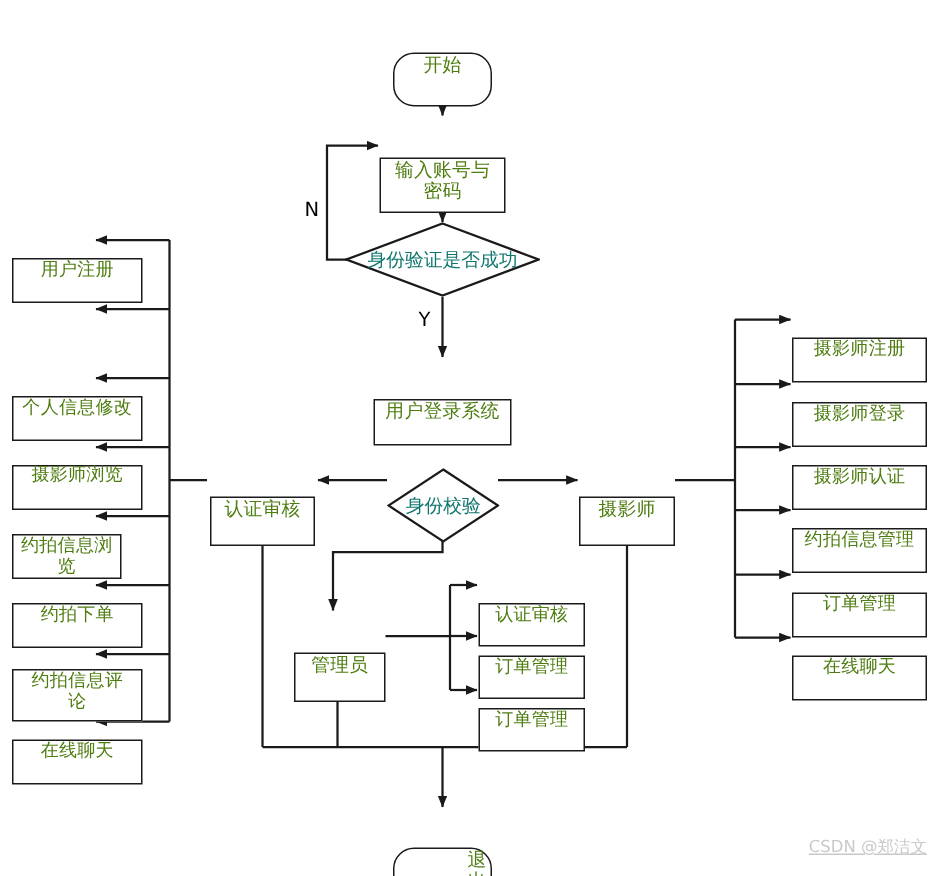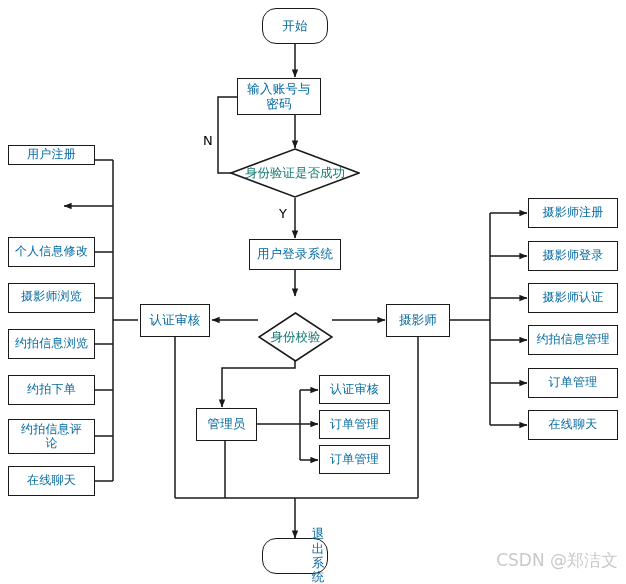--- a/index.html
+++ b/index.html
@@ -21,28 +21,28 @@
     width: 626px;
     height: 584px;
     pointer-events: none;
   }
   .node {
     position: absolute;
     box-sizing: border-box;
     background: #ffffff;
     border: 1.4px solid #1a1a1a;
     display: flex;
-    align-items: center;
     justify-content: center;
     text-align: center;
-    color: #0369a1;
+    color: #4d7c0f;
     font-size: 12.5px;
     line-height: 1.15;
     letter-spacing: .2px;
     z-index: 2;
+    margin-top: 27px;
   }
   .node.term {
     border-radius: 14px;
   }
   .node.proc { border-radius: 0; }
   .node.small { font-size: 12px; }
   .diamond {
     position: absolute;
     z-index: 2;
     display: flex;
@@ -67,23 +67,24 @@
     font-size: 13px;
     color: #000;
     z-index: 3;
     font-family: "DejaVu Sans", "Liberation Sans", sans-serif;
   }
   .watermark {
     position: absolute;
     right: 8px;
     bottom: 12px;
     color: #c9c9c9;
-    font-size: 17px;
+    font-size: 11px;
     z-index: 4;
     user-select: none;
+    text-decoration: underline;
   }
 </style>
 </head>
 <body>
 
 <div id="canvas">
 
   <svg class="wires" viewBox="0 0 626 584">
     <defs>
       <marker id="arrow" markerWidth="9" markerHeight="9" refX="7.6" refY="3.2" orient="auto" markerUnits="userSpaceOnUse">
@@ -139,21 +140,21 @@
       <path d="M418,337 L418,498"></path>
       <path d="M175,498 L418,498"></path>
       <path d="M295,498 L295,538" marker-end="url(#arrow)"></path>
     </g>
   </svg>
 
   <div class="node term" style="left:262px; top:8px; width:66px; height:36px;">
     <span>开始</span>
   </div>
 
-  <div class="node proc" style="left:237px; top:78px; width:84px; height:37px; padding:12px 4px;">
+  <div class="node proc" style="left:253px; top:78px; width:84px; height:37px; padding:0 4px;">
     <span>输入账号与密码</span>
   </div>
 
   <div class="diamond" style="left:230px; top:148px; width:130px; height:50px;">
     <svg class="dshape" viewBox="0 0 130 50" preserveAspectRatio="none">
       <polygon points="65,1 129,25 65,49 1,25" fill="#ffffff" stroke="#1a1a1a" stroke-width="1.5"></polygon>
     </svg>
     <span class="dlabel">身份验证是否成功</span>
   </div>
 
@@ -180,30 +181,30 @@
   </div>
 
   <div class="node proc" style="left:386px; top:304px; width:64px; height:33px;">
     <span>摄影师</span>
   </div>
 
   <div class="node term" style="left:262px; top:538px; width:66px; height:36px;padding-left:46px;">
     <span>退出系统</span>
   </div>
 
-  <div class="node proc small" style="left:8px; top:145px; width:87px; height:20px;">
+  <div class="node proc small" style="left:8px; top:145px; width:87px; height:30px;">
     <span>用户注册</span>
   </div>
   <div class="node proc small" style="left:8px; top:237px; width:87px; height:30px;">
     <span>个人信息修改</span>
   </div>
   <div class="node proc small" style="left:8px; top:283px; width:87px; height:30px;font-family:Liberation Mono, monospace;">
     <span>摄影师浏览</span>
   </div>
-  <div class="node proc small" style="left:8px; top:329px; width:87px; height:30px;">
+  <div class="node proc small" style="left:8px; top:329px; width:73px; height:30px;">
     <span>约拍信息浏览</span>
   </div>
   <div class="node proc small" style="left:8px; top:375px; width:87px; height:30px;">
     <span>约拍下单</span>
   </div>
   <div class="node proc small" style="left:8px; top:419px; width:87px; height:35px; padding:0 6px;">
     <span>约拍信息评论</span>
   </div>
   <div class="node proc small" style="left:8px; top:466px; width:87px; height:30px;">
     <span>在线聊天</span>

